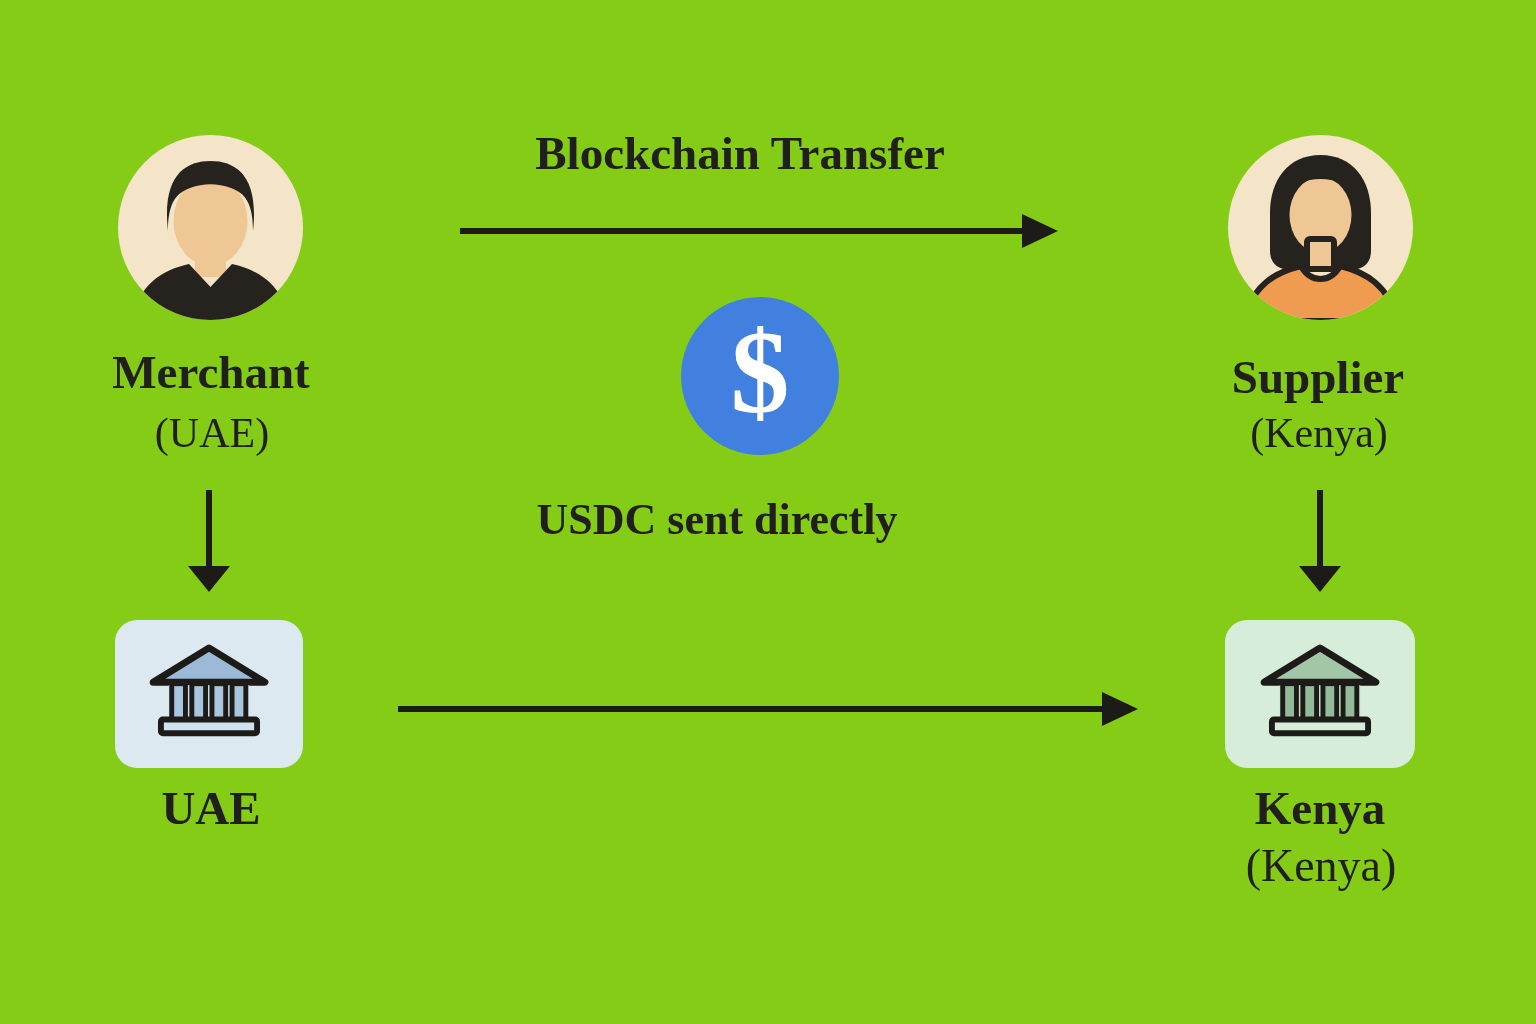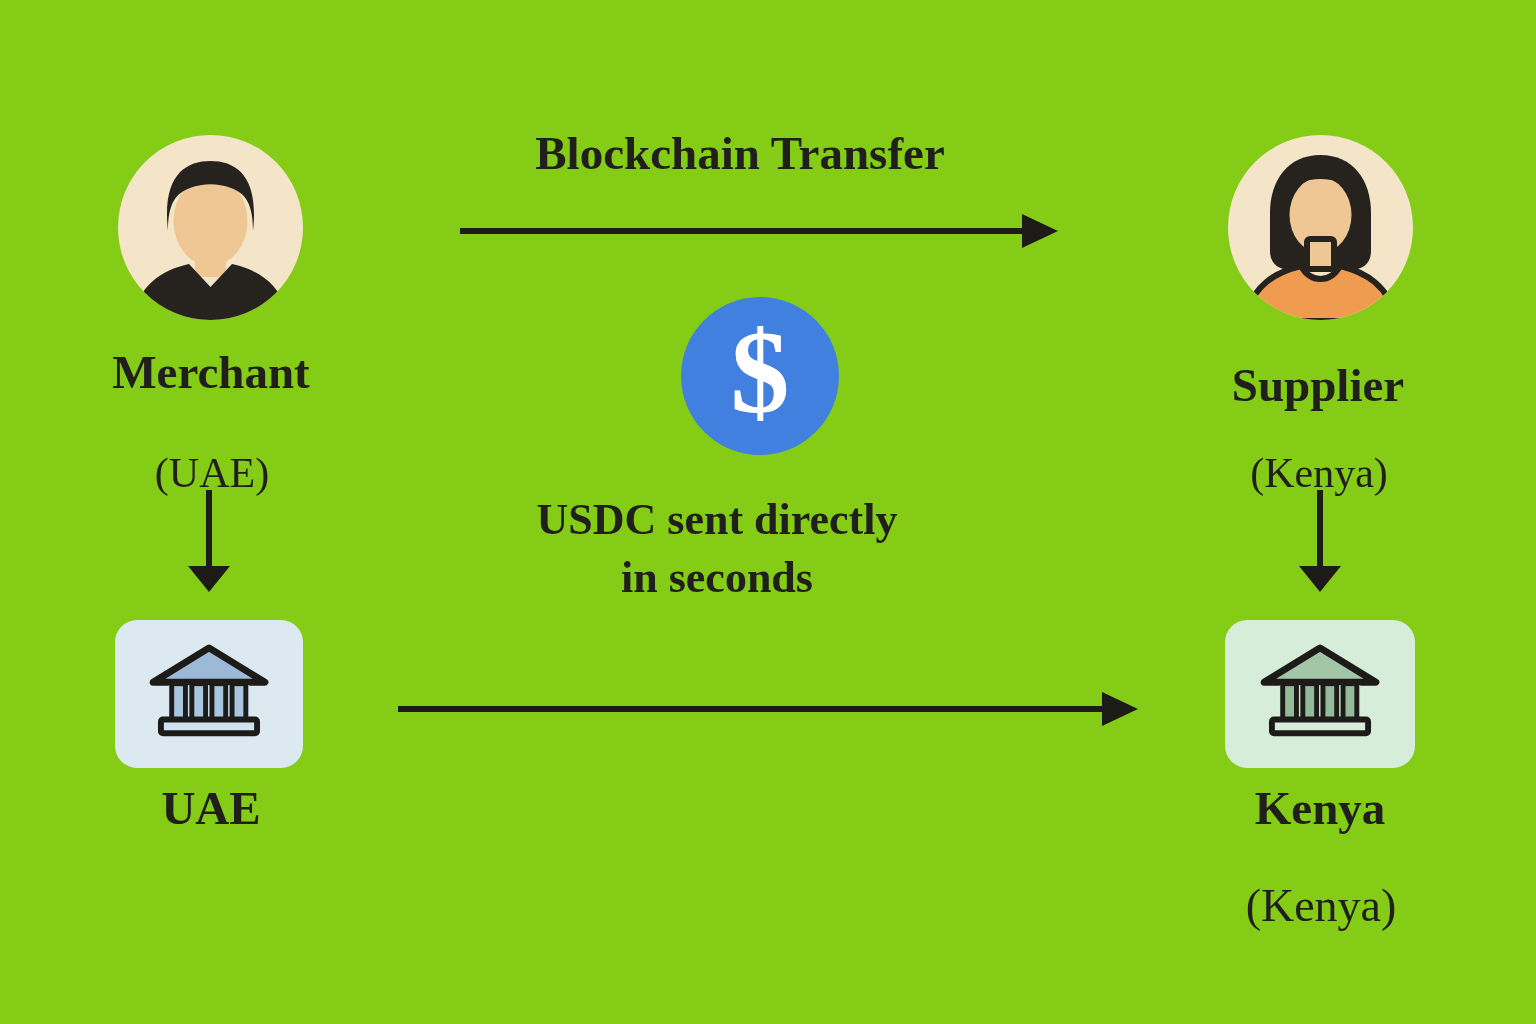--- a/index.html
+++ b/index.html
@@ -2,21 +2,21 @@
 <html><head>
 <meta charset="utf-8">
 <style>
   html,body{margin:0;padding:0;background:#faf6ef;}
   .canvas{
     position:relative;width:1536px;height:1024px;background:#84cc16;overflow:hidden;
     font-family:Liberation Serif, serif;color:#211f1c;
   }
   .label{position:absolute;transform:translateX(-50%);white-space:nowrap;text-align:center;line-height:1;}
   .t-bold{font-weight:700;}
-  .t-reg{font-weight:400;margin-top:40px;}
+  .t-reg{font-weight:400;}
   .fs47{font-size:47px;}
   .fs44{font-size:44px;}
   .fs42{font-size:42px;}
   .fs46{font-size:46px;}
 
   
   .avatar{position:absolute;width:185px;height:185px;border-radius:50%;
           background:#f4e5c8;overflow:hidden;}
   .avatar svg{display:block;width:100%;height:100%;}
 
@@ -64,31 +64,30 @@
 
   <div class="avatar" style="left:1228px;top:135px;">
     <svg viewBox="0 0 185 185">
       <path d="M92.5,20 C60,20 42,45 42,78 L42,116 C42,130 52,135 64,135 L121,135 C133,135 143,130 143,116 L143,78 C143,45 125,20 92.5,20 Z" fill="#26231f"></path>
       <ellipse cx="92.5" cy="80" rx="31" ry="38" fill="#efc795"></ellipse>
       <path d="M92.5,33 C72,33 59,45 56,64 C65,49 78,44 92.5,44 C107,44 120,49 129,64 C126,45 113,33 92.5,33 Z" fill="#26231f"></path>
       <rect x="79" y="104" width="27" height="30" rx="3" stroke-width="6" fill="#efc795" stroke="#26231f"></rect>
       <path d="M16,186 C24,150 48,137 73,131 C78,140 85,144 92.5,144 C100,144 107,140 112,131 C137,137 161,150 169,186 Z" stroke-width="6" stroke-linejoin="round" fill="#ef9c51" stroke="#26231f"></path>
     </svg>
   </div>
-  <div class="label t-bold fs47" style="left:1318px;top:362px;">Supplier</div>
+  <div class="label t-bold fs47" style="left:1318px;top:354px;">Supplier</div>
   <div class="label t-reg fs42" style="left:1319px;top:412px;">(Kenya)</div>
 
   <div class="vline" style="left:1317px;top:490px;height:78px;"></div>
   <div class="head-down" style="left:1299px;top:566px;"></div>
 
   <div class="coin">
     <span class="coin-symbol">$</span>
   </div>
   <div class="label t-bold fs44" style="left:717px;top:498px;">USDC sent directly</div>
-  <div class="label t-bold fs44" style="left:717px;top:556px;">in seconds</div>
 
   <div class="tile tile-uae">
     <svg width="128" height="104" viewBox="0 0 130 106">
       <polygon points="65,6 122,41 8,41" stroke-width="7" stroke-linejoin="round" fill="#9cb9d7" stroke="#1d1b18"></polygon>
       <rect x="24" y="44" width="82" height="34" fill="#c8dcec"></rect>
       <rect x="27" y="42.5" width="14" height="37" stroke-width="5" fill="#a9c6df" stroke="#1d1b18"></rect>
       <rect x="47.5" y="42.5" width="14" height="37" stroke-width="5" fill="#a9c6df" stroke="#1d1b18"></rect>
       <rect x="68" y="42.5" width="14" height="37" stroke-width="5" fill="#a9c6df" stroke="#1d1b18"></rect>
       <rect x="88.5" y="42.5" width="14" height="37" stroke-width="5" fill="#a9c6df" stroke="#1d1b18"></rect>
       <rect x="16" y="79" width="98" height="14" rx="2" stroke-width="6" fill="#cfe2ef" stroke="#1d1b18"></rect>

